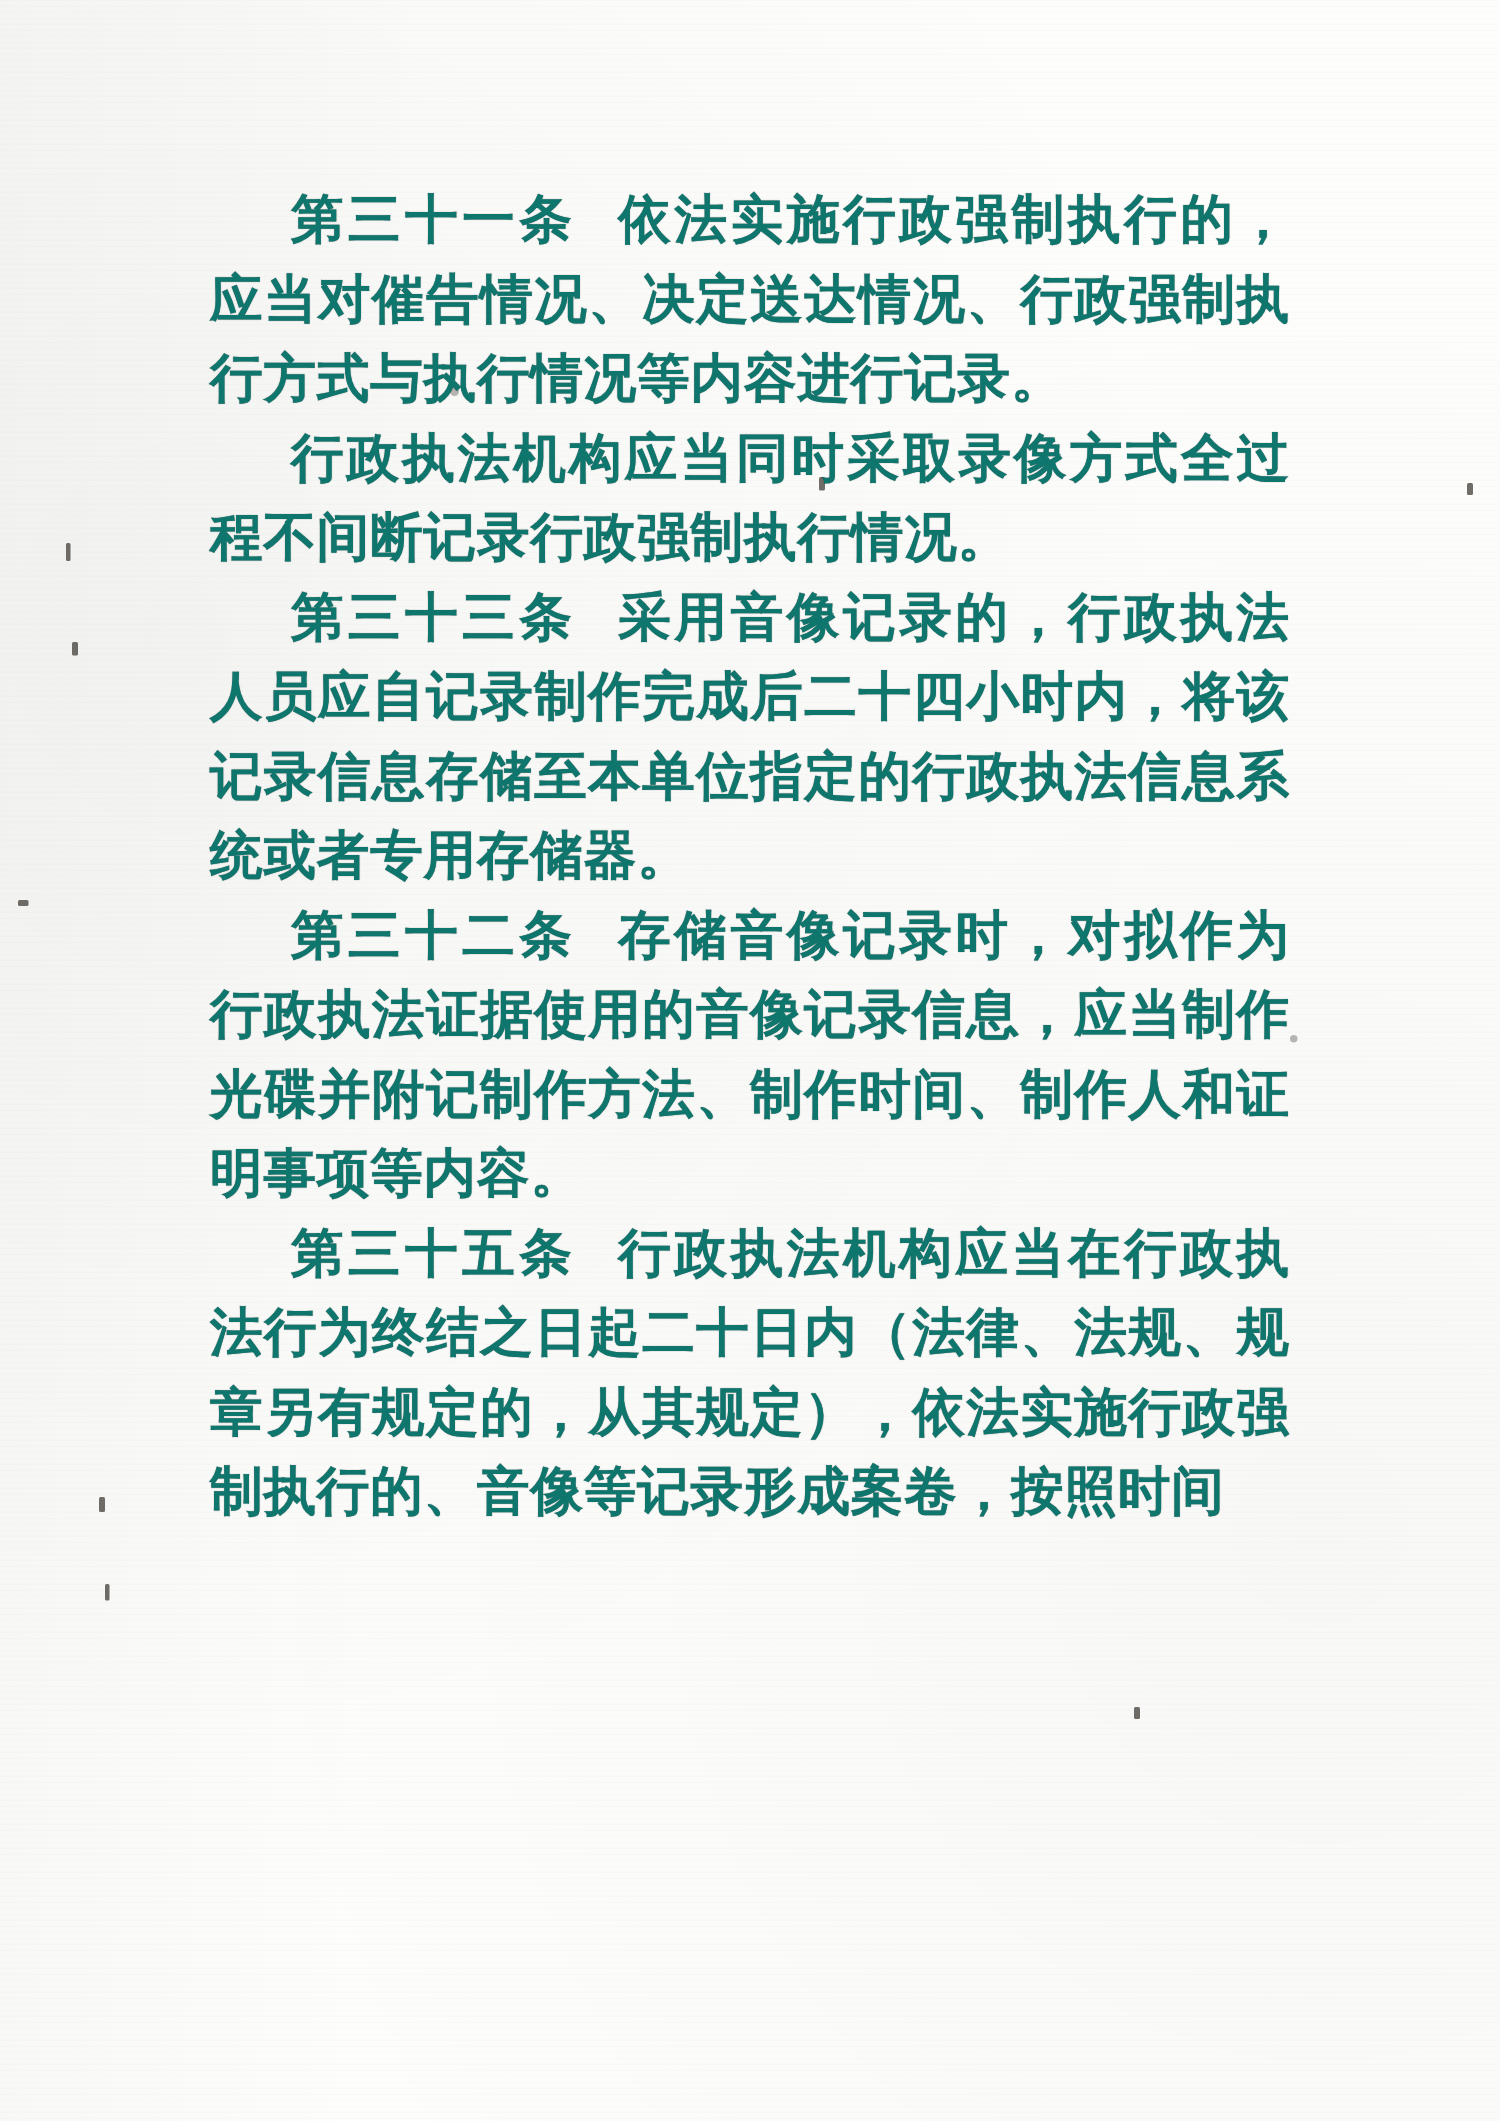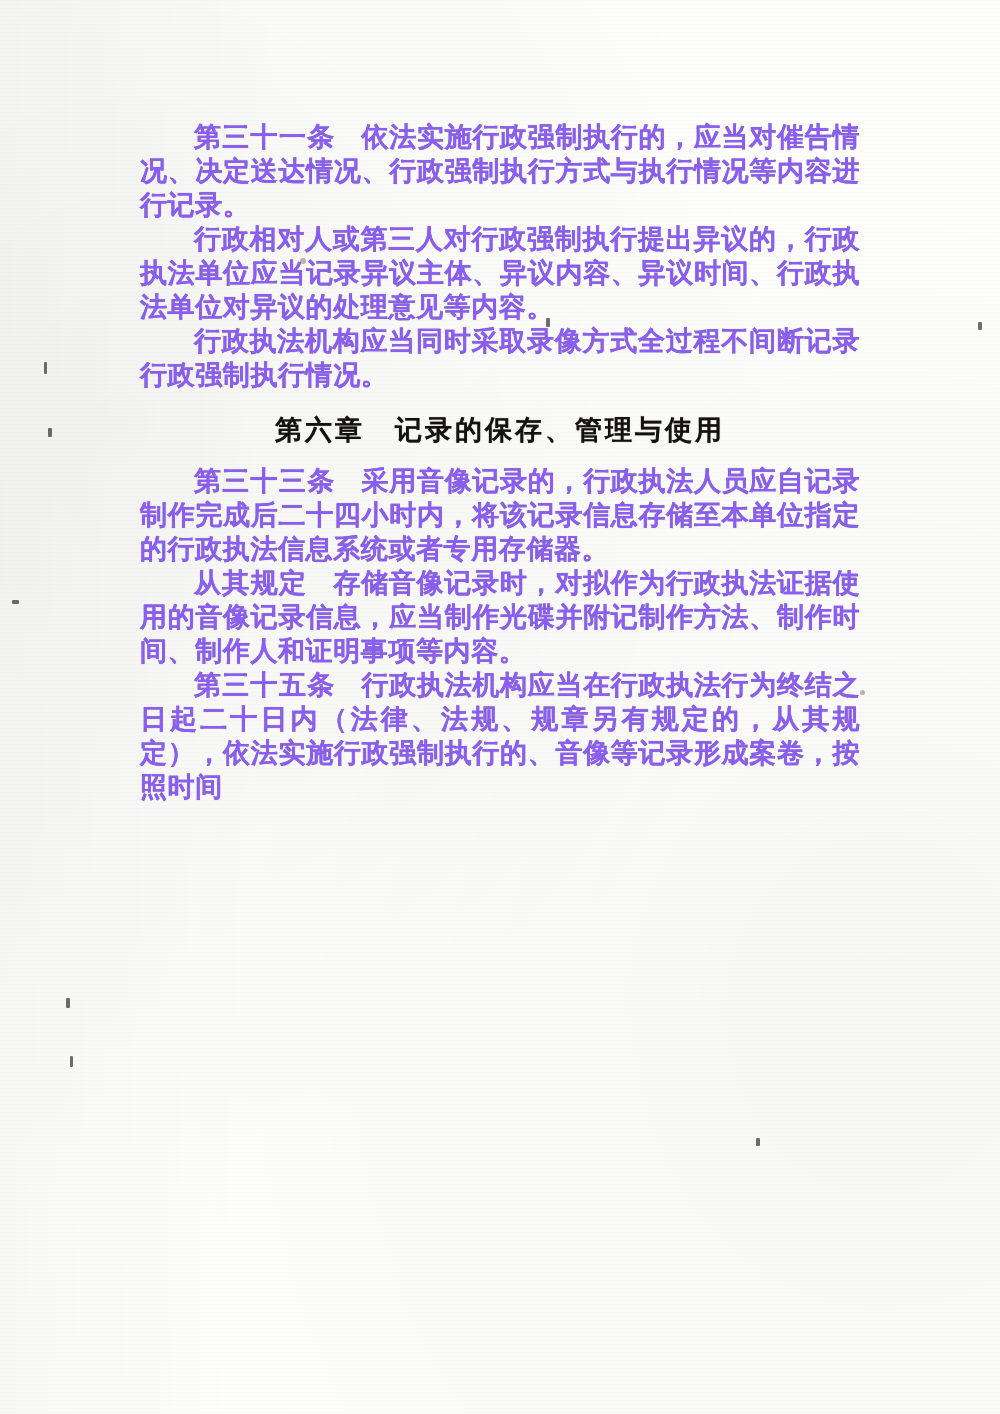--- a/index.html
+++ b/index.html
@@ -33,23 +33,23 @@
   }
 
   .content {
     position: absolute;
     left: 140px;
     top: 120px;
     width: 720px;
   }
 
   .para {
-    font-size: 27px;
-    line-height: 34px;
-    color: #8b5cf6;
+    font-size: 35px;
+    line-height: 53px;
+    color: #0f766e;
     letter-spacing: 0.6px;
     text-align: justify;
     text-justify: inter-character;
     margin: 0 0 0 0;
     font-weight: 600;
     text-shadow: 0 0 0.7px rgba(0,0,0,0.55);
   }
   .para.indent {
     text-indent: 54px;
   }
@@ -117,38 +117,34 @@
   <span class="speck" style="left:756px; top:1138px; width:4px; height:8px;"></span>
   <span class="blotch" style="left:300px; top:258px; width:6px; height:6px;"></span>
   <span class="blotch" style="left:860px; top:690px; width:5px; height:5px;"></span>
 
   <div class="content">
 
     <p class="para indent">
       <span class="art">第三十一条</span><span class="gap"></span><span>依法实施行政强制执行的，应当对催告情况、决定送达情况、行政强制执行方式与执行情况等内容进行记录。</span>
     </p>
 
-    <p class="para indent">
-      <span>行政相对人或第三人对行政强制执行提出异议的，行政执法单位应当记录异议主体、异议内容、异议时间、行政执法单位对异议的处理意见等内容。</span>
-    </p>
 
     <p class="para indent">
       <span>行政执法机构应当同时采取录像方式全过程不间断记录行政强制执行情况。</span>
     </p>
 
 
-    <p class="chapter">第六章　记录的保存、管理与使用</p>
 
     <p class="para indent">
       <span class="art">第三十三条</span><span class="gap"></span><span>采用音像记录的，行政执法人员应自记录制作完成后二十四小时内，将该记录信息存储至本单位指定的行政执法信息系统或者专用存储器。</span>
     </p>
 
 
     <p class="para indent">
-      <span class="art">从其规定</span><span class="gap"></span><span>存储音像记录时，对拟作为行政执法证据使用的音像记录信息，应当制作光碟并附记制作方法、制作时间、制作人和证明事项等内容。</span>
+      <span class="art">第三十二条</span><span class="gap"></span><span>存储音像记录时，对拟作为行政执法证据使用的音像记录信息，应当制作光碟并附记制作方法、制作时间、制作人和证明事项等内容。</span>
     </p>
 
     <p class="para indent">
       <span class="art">第三十五条</span><span class="gap"></span><span>行政执法机构应当在行政执法行为终结之日起二十日内（法律、法规、规章另有规定的，从其规定），依法实施行政强制执行的、音像等记录形成案卷，按照时间</span>
     </p>
 
   </div>
 </div>
 
 </body></html>

